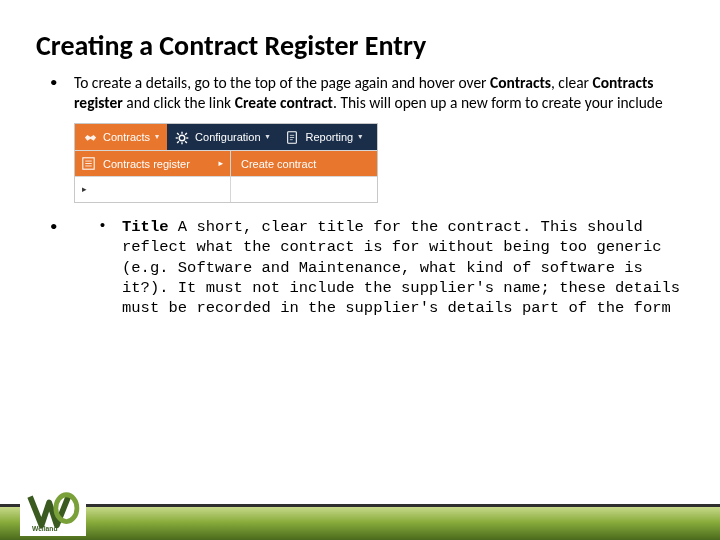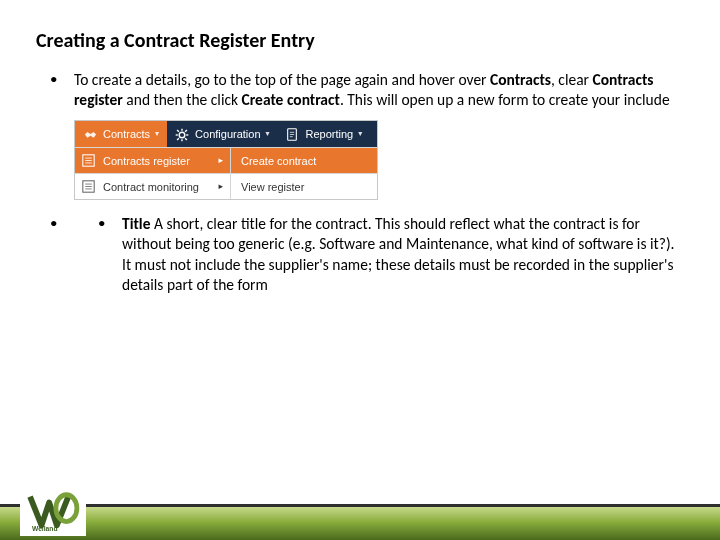--- a/index.html
+++ b/index.html
@@ -11,40 +11,40 @@
     position: relative;
     overflow: hidden;
   }
   .slide {
     width: 100%;
     height: 100%;
     padding: 28px 36px 0 36px;
     position: relative;
   }
   .title {
-    font-size: 20px;
+    font-size: 28px;
     font-weight: 700;
     color: #000;
-    margin-bottom: 18px;
+    margin-bottom: 10px;
   }
   .content {
     font-size: 15.5px;
     line-height: 1.3;
     color: #000;
   }
   ul.outer { list-style: none; margin-left: 14px; }
   ul.outer > li { position: relative; padding-left: 24px; margin-bottom: 10px; }
   ul.outer > li::before {
     content: "•";
     position: absolute;
     left: 0;
     top: 0;
     font-size: 15px;
   }
-  ul.inner { list-style: none; margin-left: 24px; margin-top: 2px; }
+  ul.inner { list-style: none; margin-left: 24px; margin-top: 2px; font-family: Liberation Mono, monospace; }
   ul.inner > li { position: relative; padding-left: 24px; margin-bottom: 2px; }
   ul.inner > li::before {
     content: "•";
     position: absolute;
     left: 0;
     top: 0;
     font-size: 15px;
   }
   b { font-weight: 700; }
   .menu-shot {
@@ -129,21 +129,21 @@
 </style>
 </head>
 <body>
 
 <div class="slide">
   <div class="title">Creating a Contract Register Entry</div>
 
   <div class="content">
     <ul class="outer">
       <li>
-        <span>To create a details, go to the top of the page again and hover over </span><b>Contracts</b><span>, clear </span><b>Contracts register</b><span> and then the click </span><b>Create contract</b><span>. This will open up a new form to create your include</span>
+        <span>To create a details, go to the top of the page again and hover over </span><b>Contracts</b><span>, clear </span><b>Contracts register</b><span> and click the link </span><b>Create contract</b><span>. This will open up a new form to create your include</span>
       </li>
     </ul>
 
     <div class="menu-shot">
       <div class="menu-top">
         <div class="menu-top-item active">
           <span class="ic">
             <svg viewBox="0 0 24 18" width="15" height="13">
                 <path fill="#fff" d="M3 9l4-4 5 3 5-3 4 4-4 5-5-3-5 3z" opacity=".9"></path>
               </svg>
@@ -199,35 +199,21 @@
           </span>
           <span class="mc-arrow">▸</span>
         </div>
         <div class="menu-cell-right active">
           <span>Create contract</span>
         </div>
       </div>
 
       <div class="menu-row">
         <div class="menu-cell-left">
-          <span class="mc-left">
-            <span class="ic">
-              <svg viewBox="0 0 16 16" width="13" height="13">
-                  <rect x="1" y="1" width="14" height="14" fill="none" stroke="#666" stroke-width="1.3"></rect>
-                  <line x1="4" y1="5" x2="12" y2="5" stroke="#666"></line>
-                  <line x1="4" y1="8" x2="12" y2="8" stroke="#666"></line>
-                  <line x1="4" y1="11" x2="12" y2="11" stroke="#666"></line>
-                </svg>
-            </span>
-            <span>Contract monitoring</span>
-          </span>
           <span class="mc-arrow">▸</span>
-        </div>
-        <div class="menu-cell-right">
-          <span>View register</span>
         </div>
       </div>
     </div>
 
     <ul class="outer">
       <li>
         <ul class="inner">
           <li>
             <b>Title</b><span> A short, clear title for the contract. This should reflect what the contract is for without being too generic (e.g. Software and Maintenance, what kind of software is it?). It must not include the supplier's name; these details must be recorded in the supplier's details part of the form</span>
           </li>

